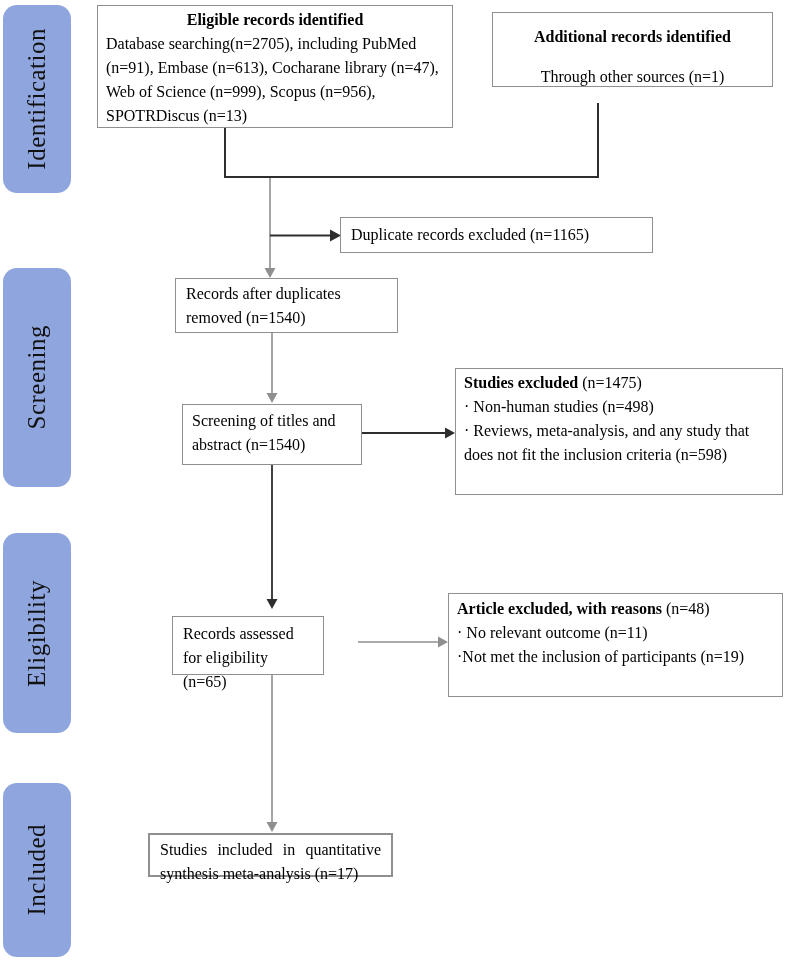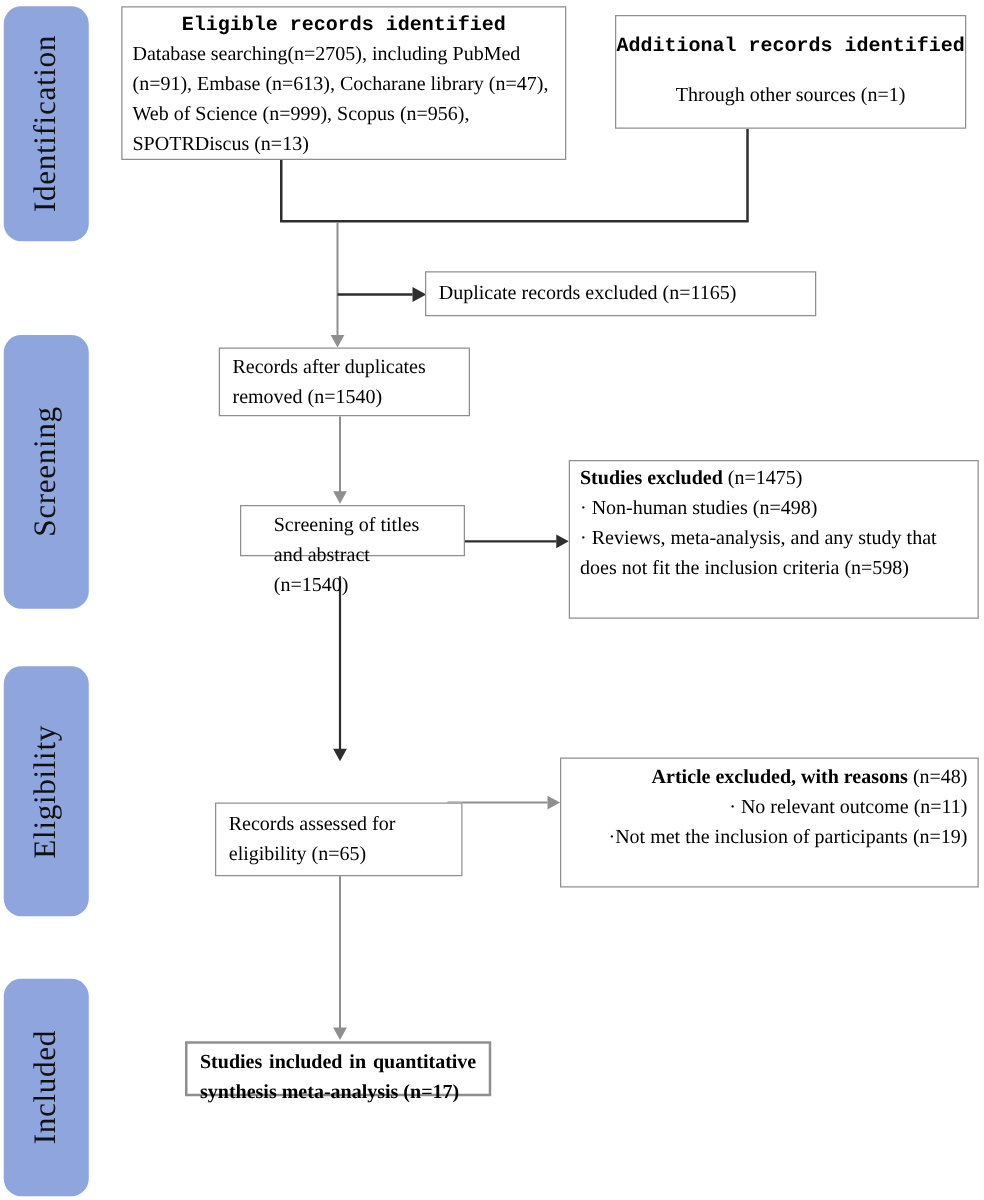--- a/index.html
+++ b/index.html
@@ -14,33 +14,33 @@
   }
   .stage span{
     writing-mode:vertical-rl;transform:rotate(180deg);
     font-size:25px;letter-spacing:.5px;white-space:nowrap;color:#111;
   }
   .box{
     position:absolute;box-sizing:border-box;background:#fff;
     border:1px solid var(--box-border,#8f8f8f);
     font-size:16px;line-height:24px;
   }
-  .box .title{font-weight:bold;text-align:center;font-family:Liberation Mono, monospace;}
+  .box .title{font-weight:bold;text-align:center;}
   .b{font-weight:bold;}
   #box-eligible{left:97px;top:5px;width:356px;height:123px;padding:2px 8px 0 8px;}
-  #box-additional{left:492px;top:12px;width:281px;height:91px;text-align:center;}
+  #box-additional{left:492px;top:12px;width:281px;height:75px;text-align:center;}
   #box-additional .title{margin-top:12px;}
   #box-additional .body{margin-top:16px;}
   #box-dup-excluded{left:340px;top:217px;width:313px;height:36px;display:flex;align-items:center;padding-left:10px;}
-  #box-after-dup{left:175px;top:278px;width:201px;height:55px;padding:3px 10px;}
-  #box-screening{left:192px;top:404px;width:180px;height:41px;padding:4px 26px;}
+  #box-after-dup{left:175px;top:278px;width:223px;height:55px;padding:3px 10px;}
+  #box-screening{left:182px;top:404px;width:180px;height:61px;padding:4px 9px;}
   #box-records-excluded{left:455px;top:368px;width:328px;height:127px;padding:2px 8px;}
-  #box-assessed{left:172px;top:642px;width:198px;height:59px;padding:5px 10px;}
-  #box-article-excluded{left:448px;top:606px;width:335px;height:104px;padding:3px 8px;line-height:24px;text-align:right;}
-  #box-included{left:148px;top:833px;width:245px;height:44px;padding:3px 10px;border-width:2px;text-align:justify;font-weight:bold;}
+  #box-assessed{left:172px;top:616px;width:152px;height:59px;padding:5px 10px;}
+  #box-article-excluded{left:448px;top:593px;width:335px;height:104px;padding:3px 8px;line-height:24px;}
+  #box-included{left:148px;top:833px;width:245px;height:44px;padding:3px 10px;border-width:2px;text-align:justify;}
   #connectors{position:absolute;left:0;top:0;pointer-events:none;}
   .ln-dark{stroke:var(--arrow-dark,#2e2e2e);fill:none;}
   .ln-gray{stroke:var(--arrow-gray,#8f8f8f);fill:none;}
   .hd-dark{fill:var(--arrow-dark,#2e2e2e);stroke:none;}
   .hd-gray{fill:var(--arrow-gray,#8f8f8f);stroke:none;}
 </style>
 </head>
 <body>
 
 <div id="canvas">

